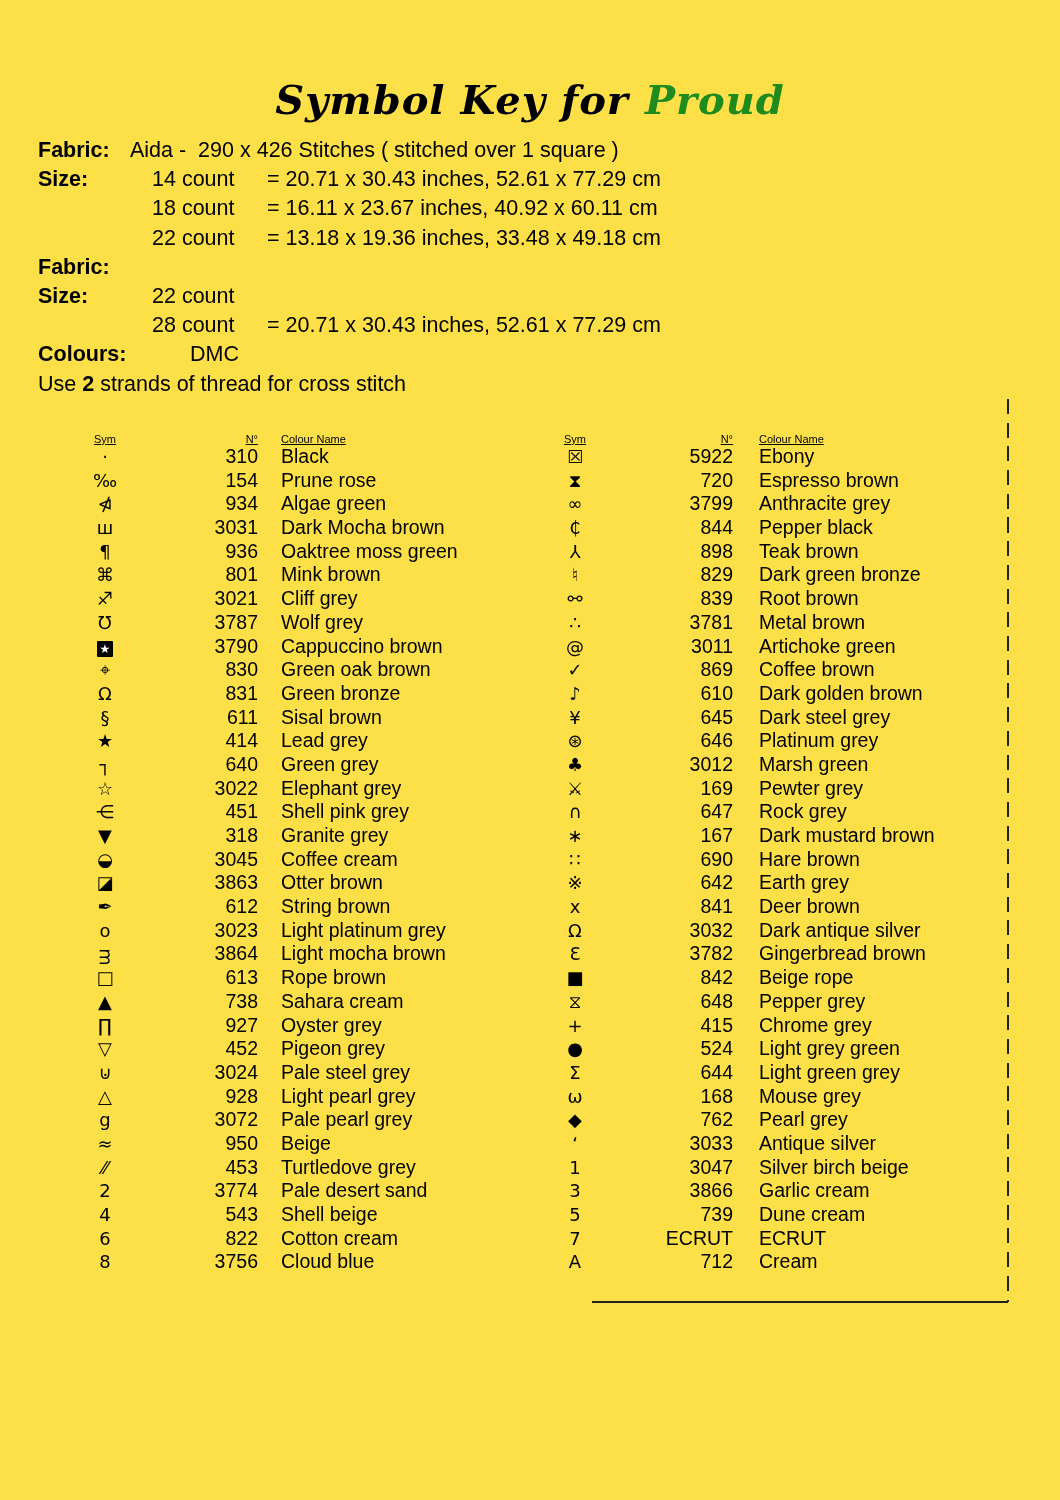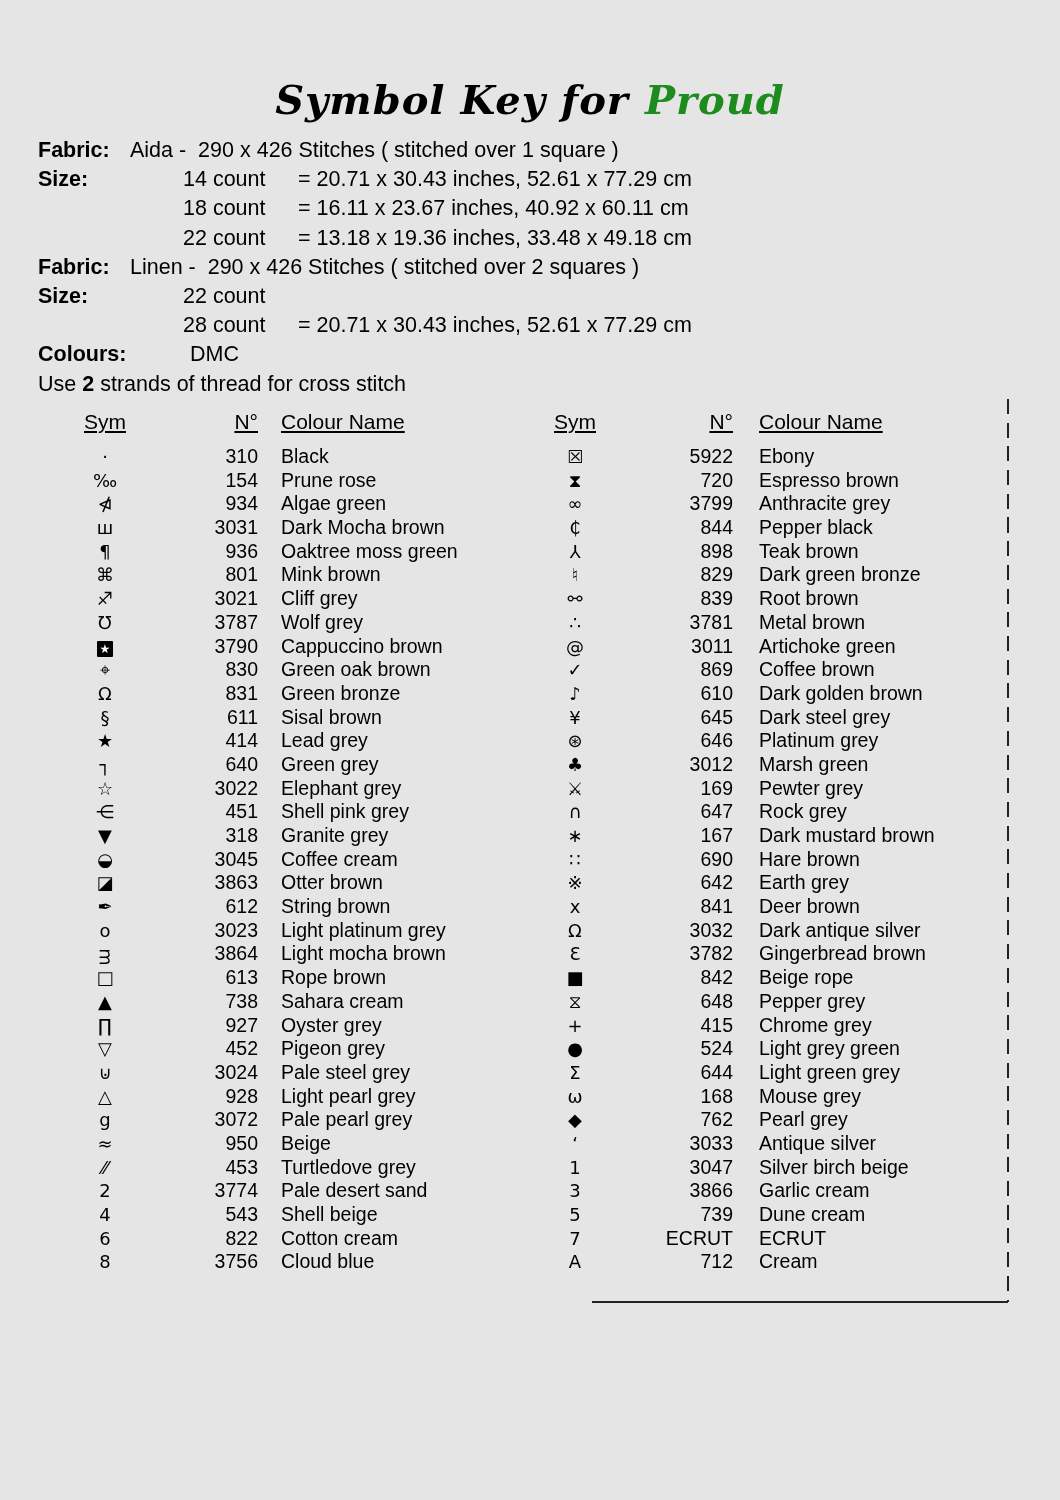--- a/index.html
+++ b/index.html
@@ -1,43 +1,43 @@
 <!DOCTYPE html>
 <html><head>
 <meta charset="utf-8">
 <style>
   html,body{margin:0;padding:0;}
   body{
     width:1060px;height:1500px;background:#ffffff;color:#000;
     font-family:"Liberation Sans",sans-serif;position:relative;overflow:hidden;
   }
-  .page{position:absolute;inset:0;background:#e5e5e5;}
+  .page{position:absolute;inset:0;background:#fde047;}
 
   
   .title{
     position:absolute;top:76px;left:0;width:100%;text-align:center;
     font-family:"DejaVu Serif",serif;font-style:italic;font-weight:bold;
     font-size:40px;letter-spacing:1px;white-space:pre;
   }
   .title .accent{margin-left:16px;}
 
   
   .info{position:absolute;left:38px;top:136px;font-size:21.5px;line-height:29.2px;}
   .info-line{display:flex;white-space:pre;}
   .lbl{font-weight:bold;width:92px;flex:none;}
-  .cnt{margin-left:53px;width:115px;flex:none;}
+  .cnt{margin-left:22px;width:115px;flex:none;}
   .ind{margin-left:60px;}
   .bold{font-weight:bold;}
 
   
   .key-table{position:absolute;top:398px;left:0;width:1060px;height:900px;}
   .group{position:absolute;top:0;}
   .g-left{left:62px;width:470px;--symw:86px;--numw:110px;--namepad:23px;}
   .g-right{left:540px;width:468px;--symw:70px;--numw:123px;--namepad:26px;}
-  .thead{display:flex;font-size:21px;height:47px;align-items:center;}
+  .thead{display:flex;font-size:11px;height:47px;align-items:flex-end;}
   .thead span{text-decoration:underline;}
   .h-sym{width:var(--symw);text-align:center;}
   .h-num{width:var(--numw);text-align:right;}
   .h-name{padding-left:var(--namepad);}
   .row{display:flex;height:23.7px;line-height:23.7px;font-size:19.5px;align-items:baseline;}
   .c-sym{width:var(--symw);text-align:center;font-family:"DejaVu Sans",sans-serif;font-size:18px;}
   .c-sym .glyph{display:inline-block;}
   .c-sym .glyph.boxed{
     background:#000;color:#fff;width:16px;height:16px;line-height:16px;
     font-size:12px;vertical-align:baseline;border-radius:1px;
@@ -66,21 +66,21 @@
     <div class="info-line">
       <span class="lbl">Size:</span><span class="cnt">14 count</span><span>= 20.71 x 30.43 inches, 52.61 x 77.29 cm</span>
     </div>
     <div class="info-line">
       <span class="lbl"></span><span class="cnt">18 count</span><span>= 16.11 x 23.67 inches, 40.92 x 60.11 cm</span>
     </div>
     <div class="info-line">
       <span class="lbl"></span><span class="cnt">22 count</span><span>= 13.18 x 19.36 inches, 33.48 x 49.18 cm</span>
     </div>
     <div class="info-line">
-      <span class="lbl">Fabric:</span><span>Linen -  290 x 426 Stitches ( stitched over 2 squares )</span>
+      <span class="lbl">Fabric:</span>
     </div>
     <div class="info-line">
       <span class="lbl">Size:</span><span class="cnt">22 count</span>
     </div>
     <div class="info-line">
       <span class="lbl"></span><span class="cnt">28 count</span><span>= 20.71 x 30.43 inches, 52.61 x 77.29 cm</span>
     </div>
     <div class="info-line">
       <span class="lbl">Colours:</span><span class="ind">DMC</span>
     </div>

